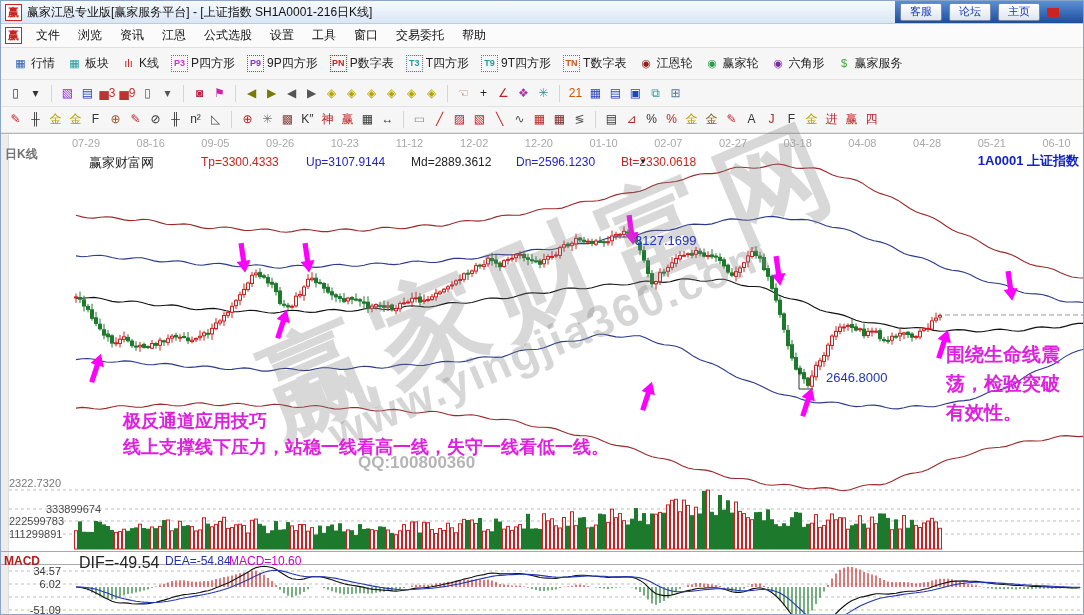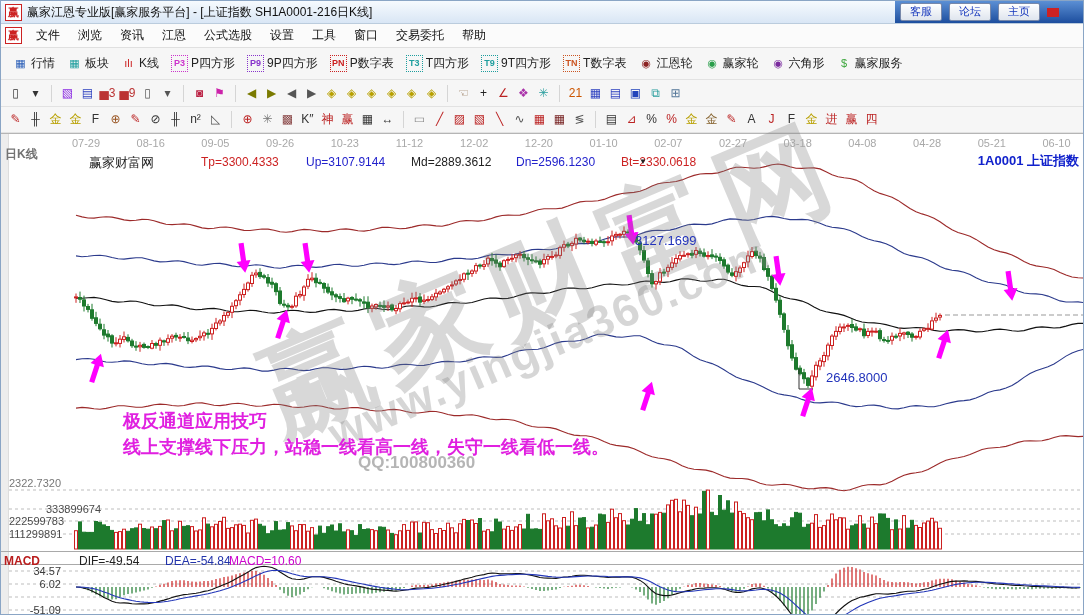--- a/index.html
+++ b/index.html
@@ -1183,29 +1183,32 @@
     <div class="ov" style="left:515px;top:21px;font-size:12px;color:#2222cc;">Dn=2596.1230</div>
     <div class="ov" style="left:620px;top:21px;font-size:12px;color:#cc2222;">Bt=2330.0618</div>
     <div class="ov" style="right:6px;top:18px;font-size:13px;font-weight:bold;color:#1122cc;">1A0001  上证指数</div>
     <div class="ov" style="left:638px;top:23px;font-size:8px;color:#222;">▼</div>
 
     
     <div class="ov" style="left:634px;top:99px;font-size:13px;color:#2233bb;">3127.1699</div>
     <div class="ov" style="left:825px;top:236px;font-size:13px;color:#2233bb;">2646.8000</div>
 
     
+    <div class="ov mag" style="left:945px;top:206px;font-size:19px;line-height:29px;white-space:pre-line;">围绕生命线震
+荡，检验突破
+有效性。</div>
     <div class="ov mag" style="left:122px;top:275px;font-size:18px;">极反通道应用技巧</div>
     <div class="ov mag" style="left:122px;top:301px;font-size:18px;">线上支撑线下压力，站稳一线看高一线，失守一线看低一线。</div>
     <div class="ov" style="left:357px;top:319px;font-size:17px;font-weight:bold;color:#b5b5b5;">QQ:100800360</div>
 
     
     <div class="scale-lbl" style="left:8px;top:343px;color:#777;">2322.7320</div>
     <span id="vol-scale"><span class="scale-lbl" style="left: 8px; top: 369px; padding-left: 37px;">333899674</span><span class="scale-lbl" style="left: 8px; top: 381px;">222599783</span><span class="scale-lbl" style="left: 8px; top: 394px;">111299891</span></span>
 
     
     <div class="ov" style="left:3px;top:420px;font-size:12px;font-weight:bold;color:#b91c1c;">MACD</div>
-    <div class="ov" style="left:78px;top:420px;font-size:12px;color:#222;">DIF=-49.54</div>
+    <div class="ov" style="left:78px;top:420px;font-size:16px;color:#222;">DIF=-49.54</div>
     <div class="ov" style="left:164px;top:420px;font-size:12px;color:#2233aa;">DEA=-54.84</div>
     <div class="ov" style="left:228px;top:420px;font-size:12px;color:#cc00cc;">MACD=10.60</div>
     <span id="macd-scale"><span class="macd-scale" style="left: 4px; top: 431px;">34.57</span><span class="macd-scale" style="left: 4px; top: 444px;">6.02</span><span class="macd-scale" style="left: 4px; top: 471px; margin-top: 40px;">-22.54</span><span class="macd-scale" style="left: 4px; top: 470px;">-51.09</span></span>
     <span id="date-row"><span class="axdate" style="left: 85px;">07-29</span><span class="axdate" style="left: 149.7px;">08-16</span><span class="axdate" style="left: 214.4px;">09-05</span><span class="axdate" style="left: 279.1px;">09-26</span><span class="axdate" style="left: 343.8px;">10-23</span><span class="axdate" style="left: 408.5px;">11-12</span><span class="axdate" style="left: 473.2px;">12-02</span><span class="axdate" style="left: 537.9px;">12-20</span><span class="axdate" style="left: 602.6px;">01-10</span><span class="axdate" style="left: 667.3px;">02-07</span><span class="axdate" style="left: 732px;">02-27</span><span class="axdate" style="left: 796.7px;">03-18</span><span class="axdate" style="left: 861.4px;">04-08</span><span class="axdate" style="left: 926.1px;">04-28</span><span class="axdate" style="left: 990.8px;">05-21</span><span class="axdate" style="left: 1055.5px;">06-10</span></span>
   </div>
 </div>
 
 </body></html>

